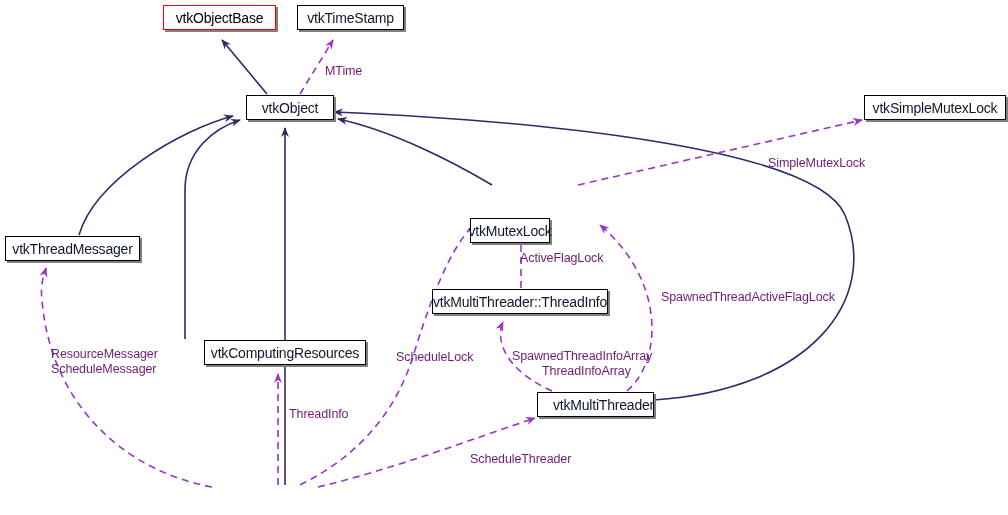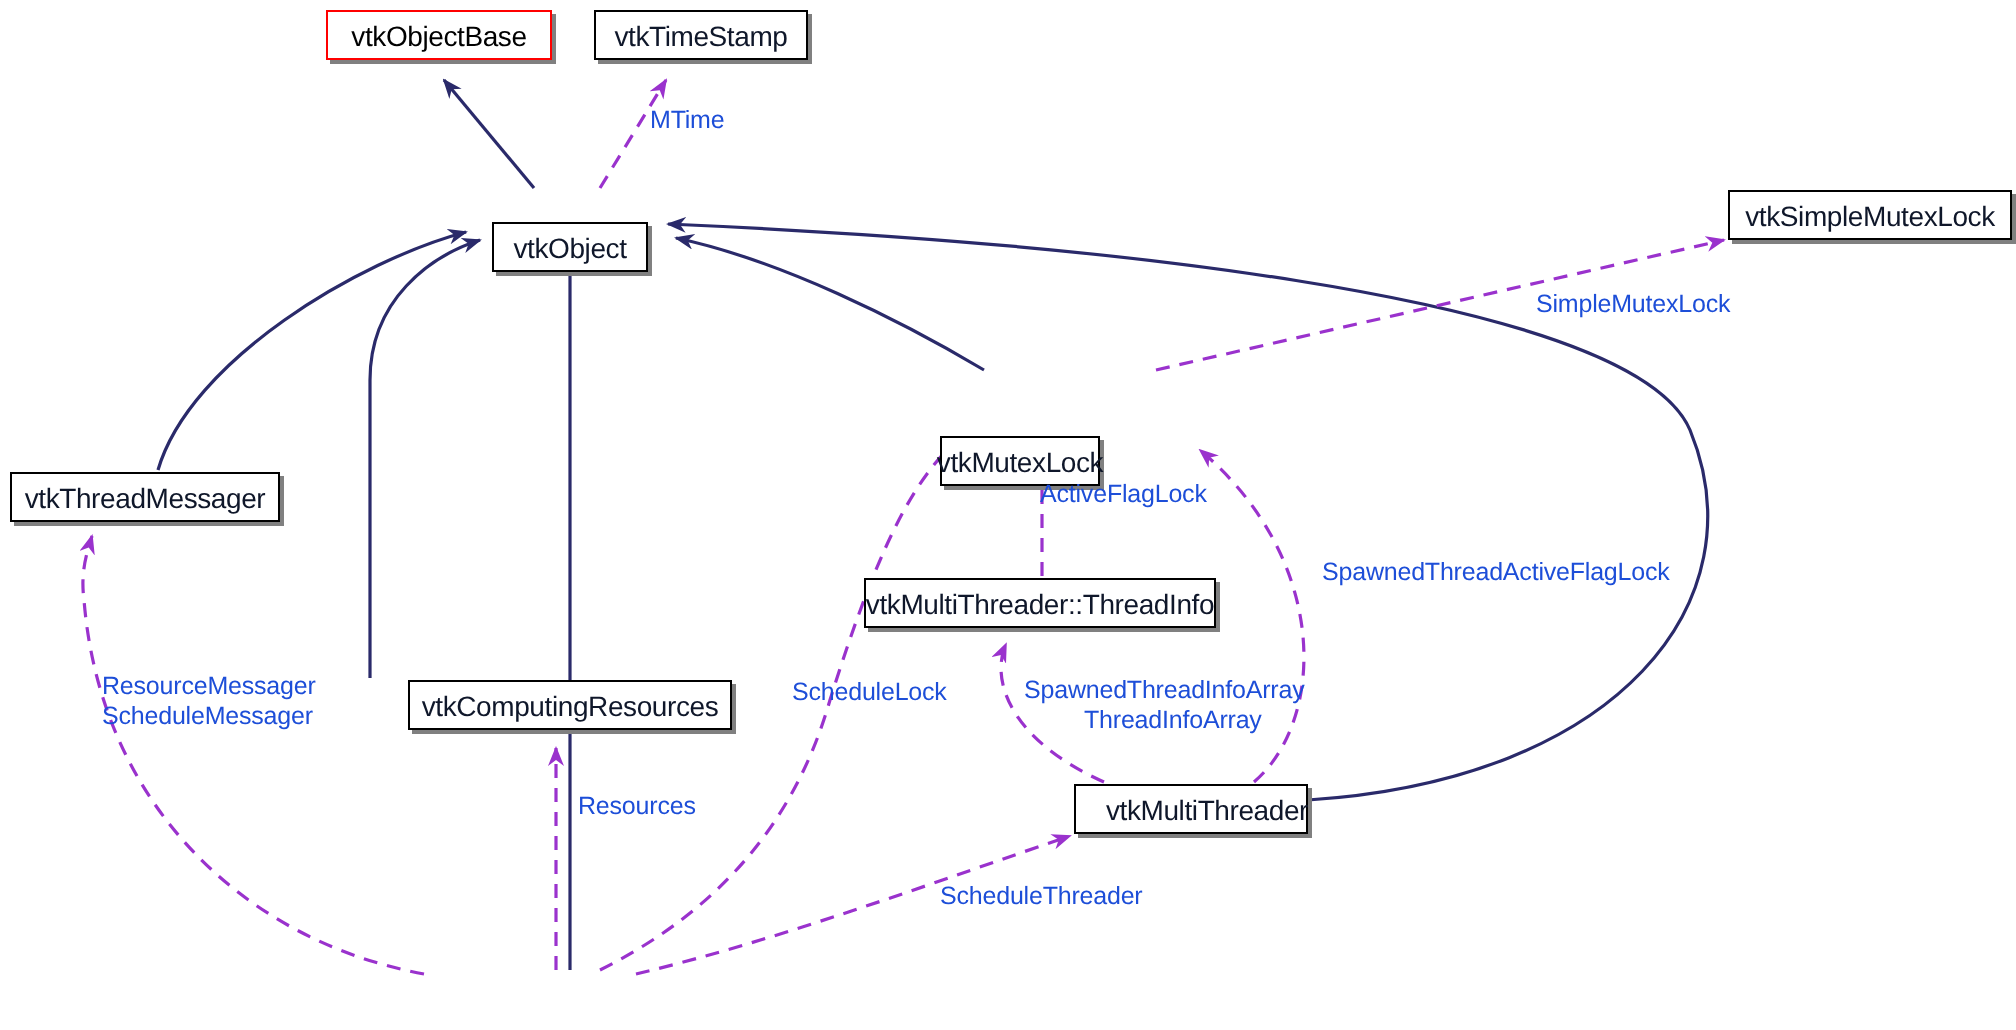--- a/index.html
+++ b/index.html
@@ -41,24 +41,25 @@
     border: 1px solid #ff0000;
     color: #000000;
   }
   .node-box.current {
     background: #c0c0c0;
     border: 1px solid #000000;
   }
   .edge-label {
     position: absolute;
     font-size: 12.5px;
-    color: #1d4ed8;
+    color: #701a75;
     white-space: nowrap;
     line-height: 13px;
     letter-spacing: -0.1px;
+    margin-top: 11px;
   }
 </style>
 </head>
 <body>
 
 <div id="diagram-root">
 
   <svg class="canvas" viewBox="0 0 1008 515" xmlns="http://www.w3.org/2000/svg">
     <defs>
       <marker id="arrow-inherit" markerWidth="10" markerHeight="10" refX="9" refY="4" orient="auto" markerUnits="userSpaceOnUse">
@@ -107,21 +108,21 @@
   </svg>
 
   <div class="node-box highlight" style="left:163px; top:5px; width:113px; height:25px;">
     <span>vtkObjectBase</span>
   </div>
 
   <div class="node-box" style="left:297px; top:5px; width:107px; height:25px;">
     <span>vtkTimeStamp</span>
   </div>
 
-  <div class="node-box" style="left:246px; top:111px; width:78px; height:25px;">
+  <div class="node-box" style="left:246px; top:95px; width:88px; height:25px;">
     <span>vtkObject</span>
   </div>
 
   <div class="node-box" style="left:864px; top:95px; width:142px; height:25px;">
     <span>vtkSimpleMutexLock</span>
   </div>
 
   <div class="node-box" style="left:470px; top:186px; width:80px; height:25px;margin-top:32px;">
     <span>vtkMutexLock</span>
   </div>
@@ -154,17 +155,17 @@
   <div class="edge-label" style="left:396px; top:340px;">ScheduleLock</div>
 
   <div class="edge-label" style="left:51px; top:337px;">ResourceMessager</div>
 
   <div class="edge-label" style="left:51px; top:352px;">ScheduleMessager</div>
 
   <div class="edge-label" style="left:512px; top:339px;">SpawnedThreadInfoArray</div>
 
   <div class="edge-label" style="left:542px; top:354px;">ThreadInfoArray</div>
 
-  <div class="edge-label" style="left:289px; top:397px;">Resources</div>
+  <div class="edge-label" style="left:289px; top:397px;">ThreadInfo</div>
 
   <div class="edge-label" style="left:470px; top:442px;">ScheduleThreader</div>
 
 </div>
 
 </body></html>

